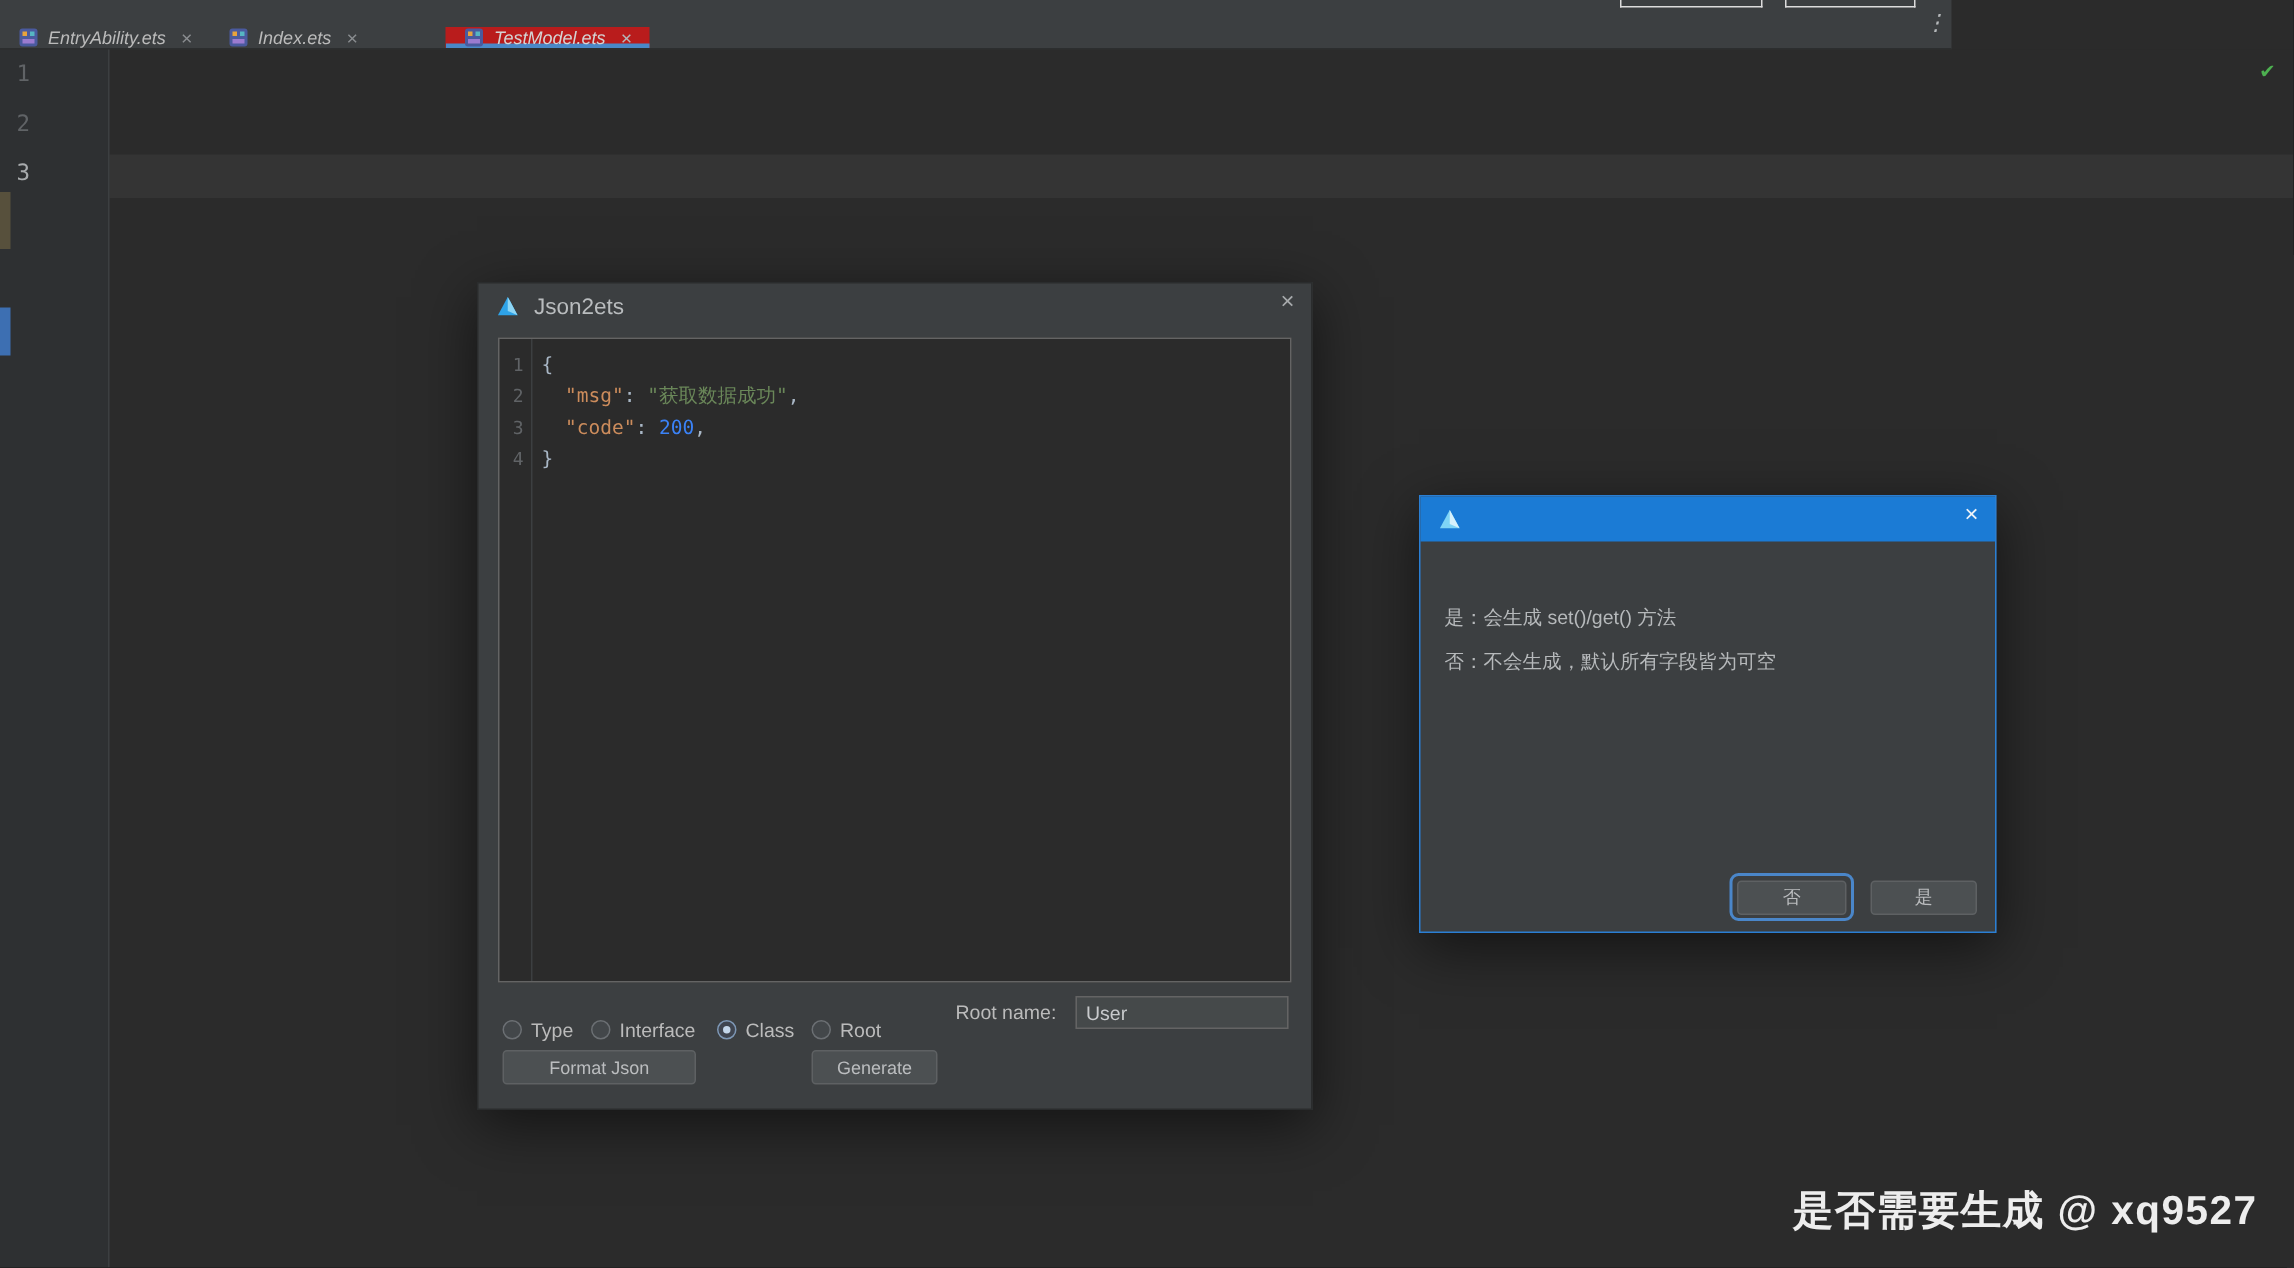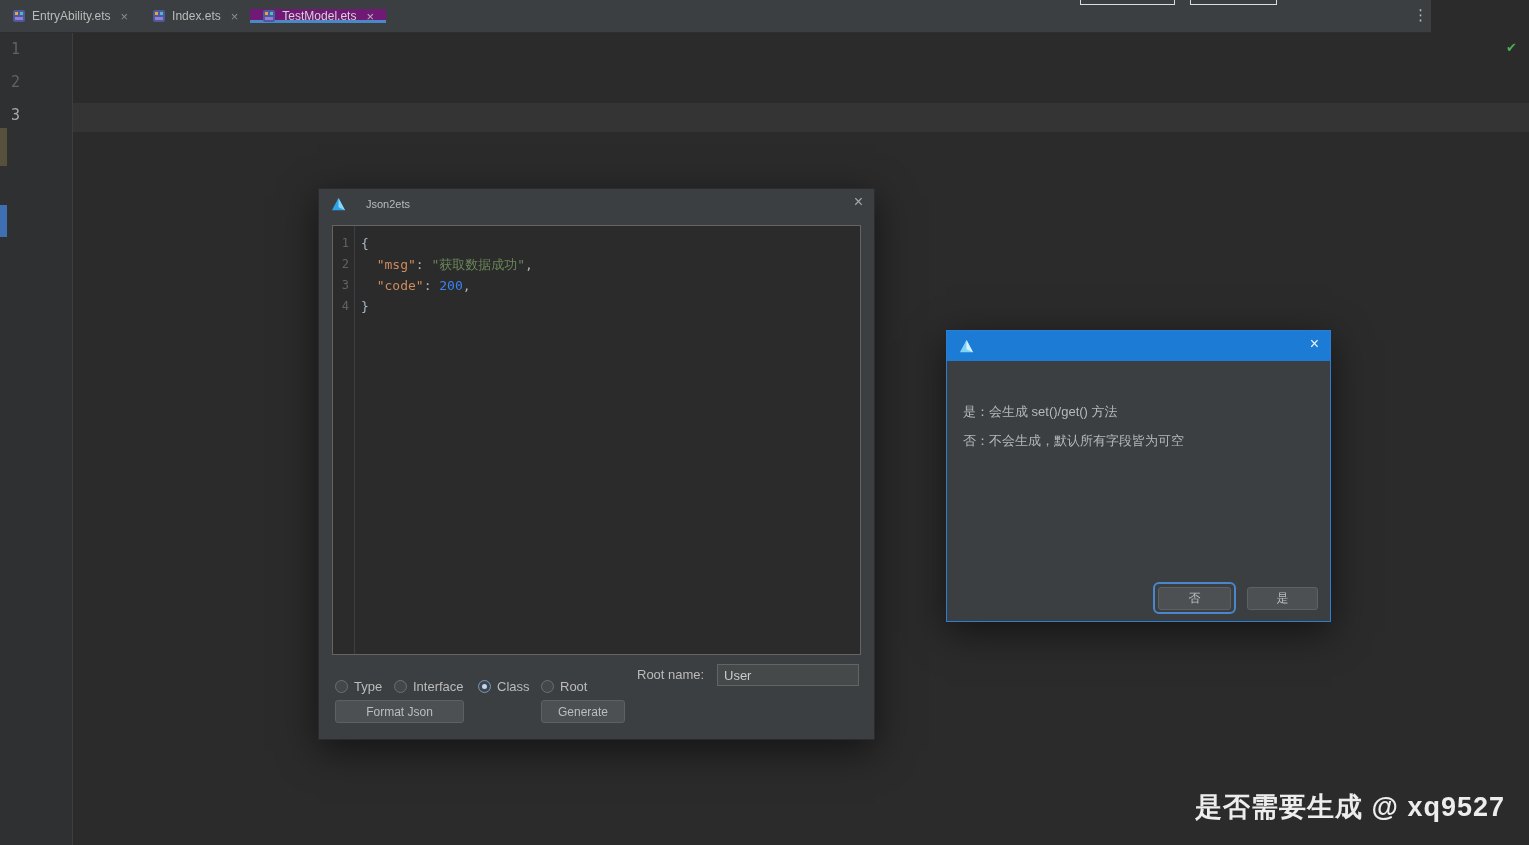--- a/index.html
+++ b/index.html
@@ -1,25 +1,25 @@
 <!DOCTYPE html>
 <html><head>
 <meta charset="utf-8">
 <style>
   * { margin:0; padding:0; box-sizing:border-box; }
   html,body { background:#1e1e1e; }
   body { font-family:"Liberation Sans", sans-serif; }
   .screen { position:relative; width:1529px; height:845px; background:#2b2b2b; overflow:hidden; }
 
   
-  .tabbar { position:absolute; left:0; top:0; width:1431px; height:33px; background:#3c3f41;
-            border-bottom:1px solid #2c2e2f; display:flex; align-items:center; }
+  .tabbar { position:absolute; left:0; top:0; width:1301px; height:33px; background:#3c3f41;
+            border-bottom:1px solid #2c2e2f; display:flex; align-items:flex-end;font-style:italic; }
   .tab { display:flex; align-items:center; gap:6px; padding:0 12px; color:#bbbbbb; font-size:12px;
          cursor:default; position:relative; }
-  .tab.active { background:#701a75; color:#d4d4d4; box-shadow:inset 0 -3px 0 #4a88c7; }
+  .tab.active { background:#b91c1c; color:#d4d4d4; box-shadow:inset 0 -3px 0 #4a88c7;margin-left:47px; }
   .tab-close { color:#8a8d90; font-size:13px; margin-left:4px; line-height:1; }
   .tab.active .tab-close { color:#b4b7ba; }
   .tab-icon { display:inline-flex; width:14px; height:14px; }
   .kebab { position:absolute; right:4px; top:6px; color:#b6b9bb; font-size:15px; width:14px; text-align:center; }
   .cutoff { position:absolute; top:0; height:5px; background:#3c3f41; border:1px solid #dcdcdc; border-top:none; }
   .cutoff-a { left:1080px; width:95px; }
   .cutoff-b { left:1190px; width:87px; }
 
   
   .editor { position:absolute; left:0; top:33px; width:1529px; height:812px; background:#2b2b2b; }
@@ -29,21 +29,21 @@
           font-size:15px; line-height:33px; }
   .lnum.cur { color:#a8abad; }
   .marker { position:absolute; left:0; width:7px; }
   .marker-yellow { top:95px; height:38px; background:#57503c; }
   .marker-blue { top:172px; height:32px; background:#3d6fb2; }
   .check { position:absolute; right:12px; top:7px; color:#4db050; font-size:13px; }
 
   
   .dlg { position:absolute; background:#3c3f41; box-shadow:0 10px 36px rgba(0,0,0,.55); }
   .dlg-titlebar { position:absolute; left:0; top:0; right:0; height:30px; display:flex; align-items:center; padding:0 12px; }
-  .dlg-title { color:#b9bcbe; font-size:11px; margin-left:20px; }
+  .dlg-title { color:#b9bcbe; font-size:15px; margin-left:10px; }
   .dlg-close { position:absolute; right:11px; top:5px; color:#a7aaac; font-size:16px; line-height:1; cursor:default; }
   .logo { display:inline-flex; width:15px; height:15px; }
 
   
   .dlg-json2ets { left:318px; top:188px; width:557px; height:552px; border:1px solid #2a2c2d; }
   .code-editor { position:absolute; left:13px; top:36px; width:529px; height:430px; background:#2b2b2b; border:1px solid #646464; }
   .code-gutter { position:absolute; left:0; top:0; width:22px; height:100%; border-right:1px solid #3c3f41; }
   .code-lnum { position:absolute; left:0; width:16px; text-align:right; color:#606366;
                font-family:"DejaVu Sans Mono", monospace; font-size:12px; line-height:21px; }
   .code-body { position:absolute; left:28px; top:7px; right:4px; font-family:"DejaVu Sans Mono", monospace;

